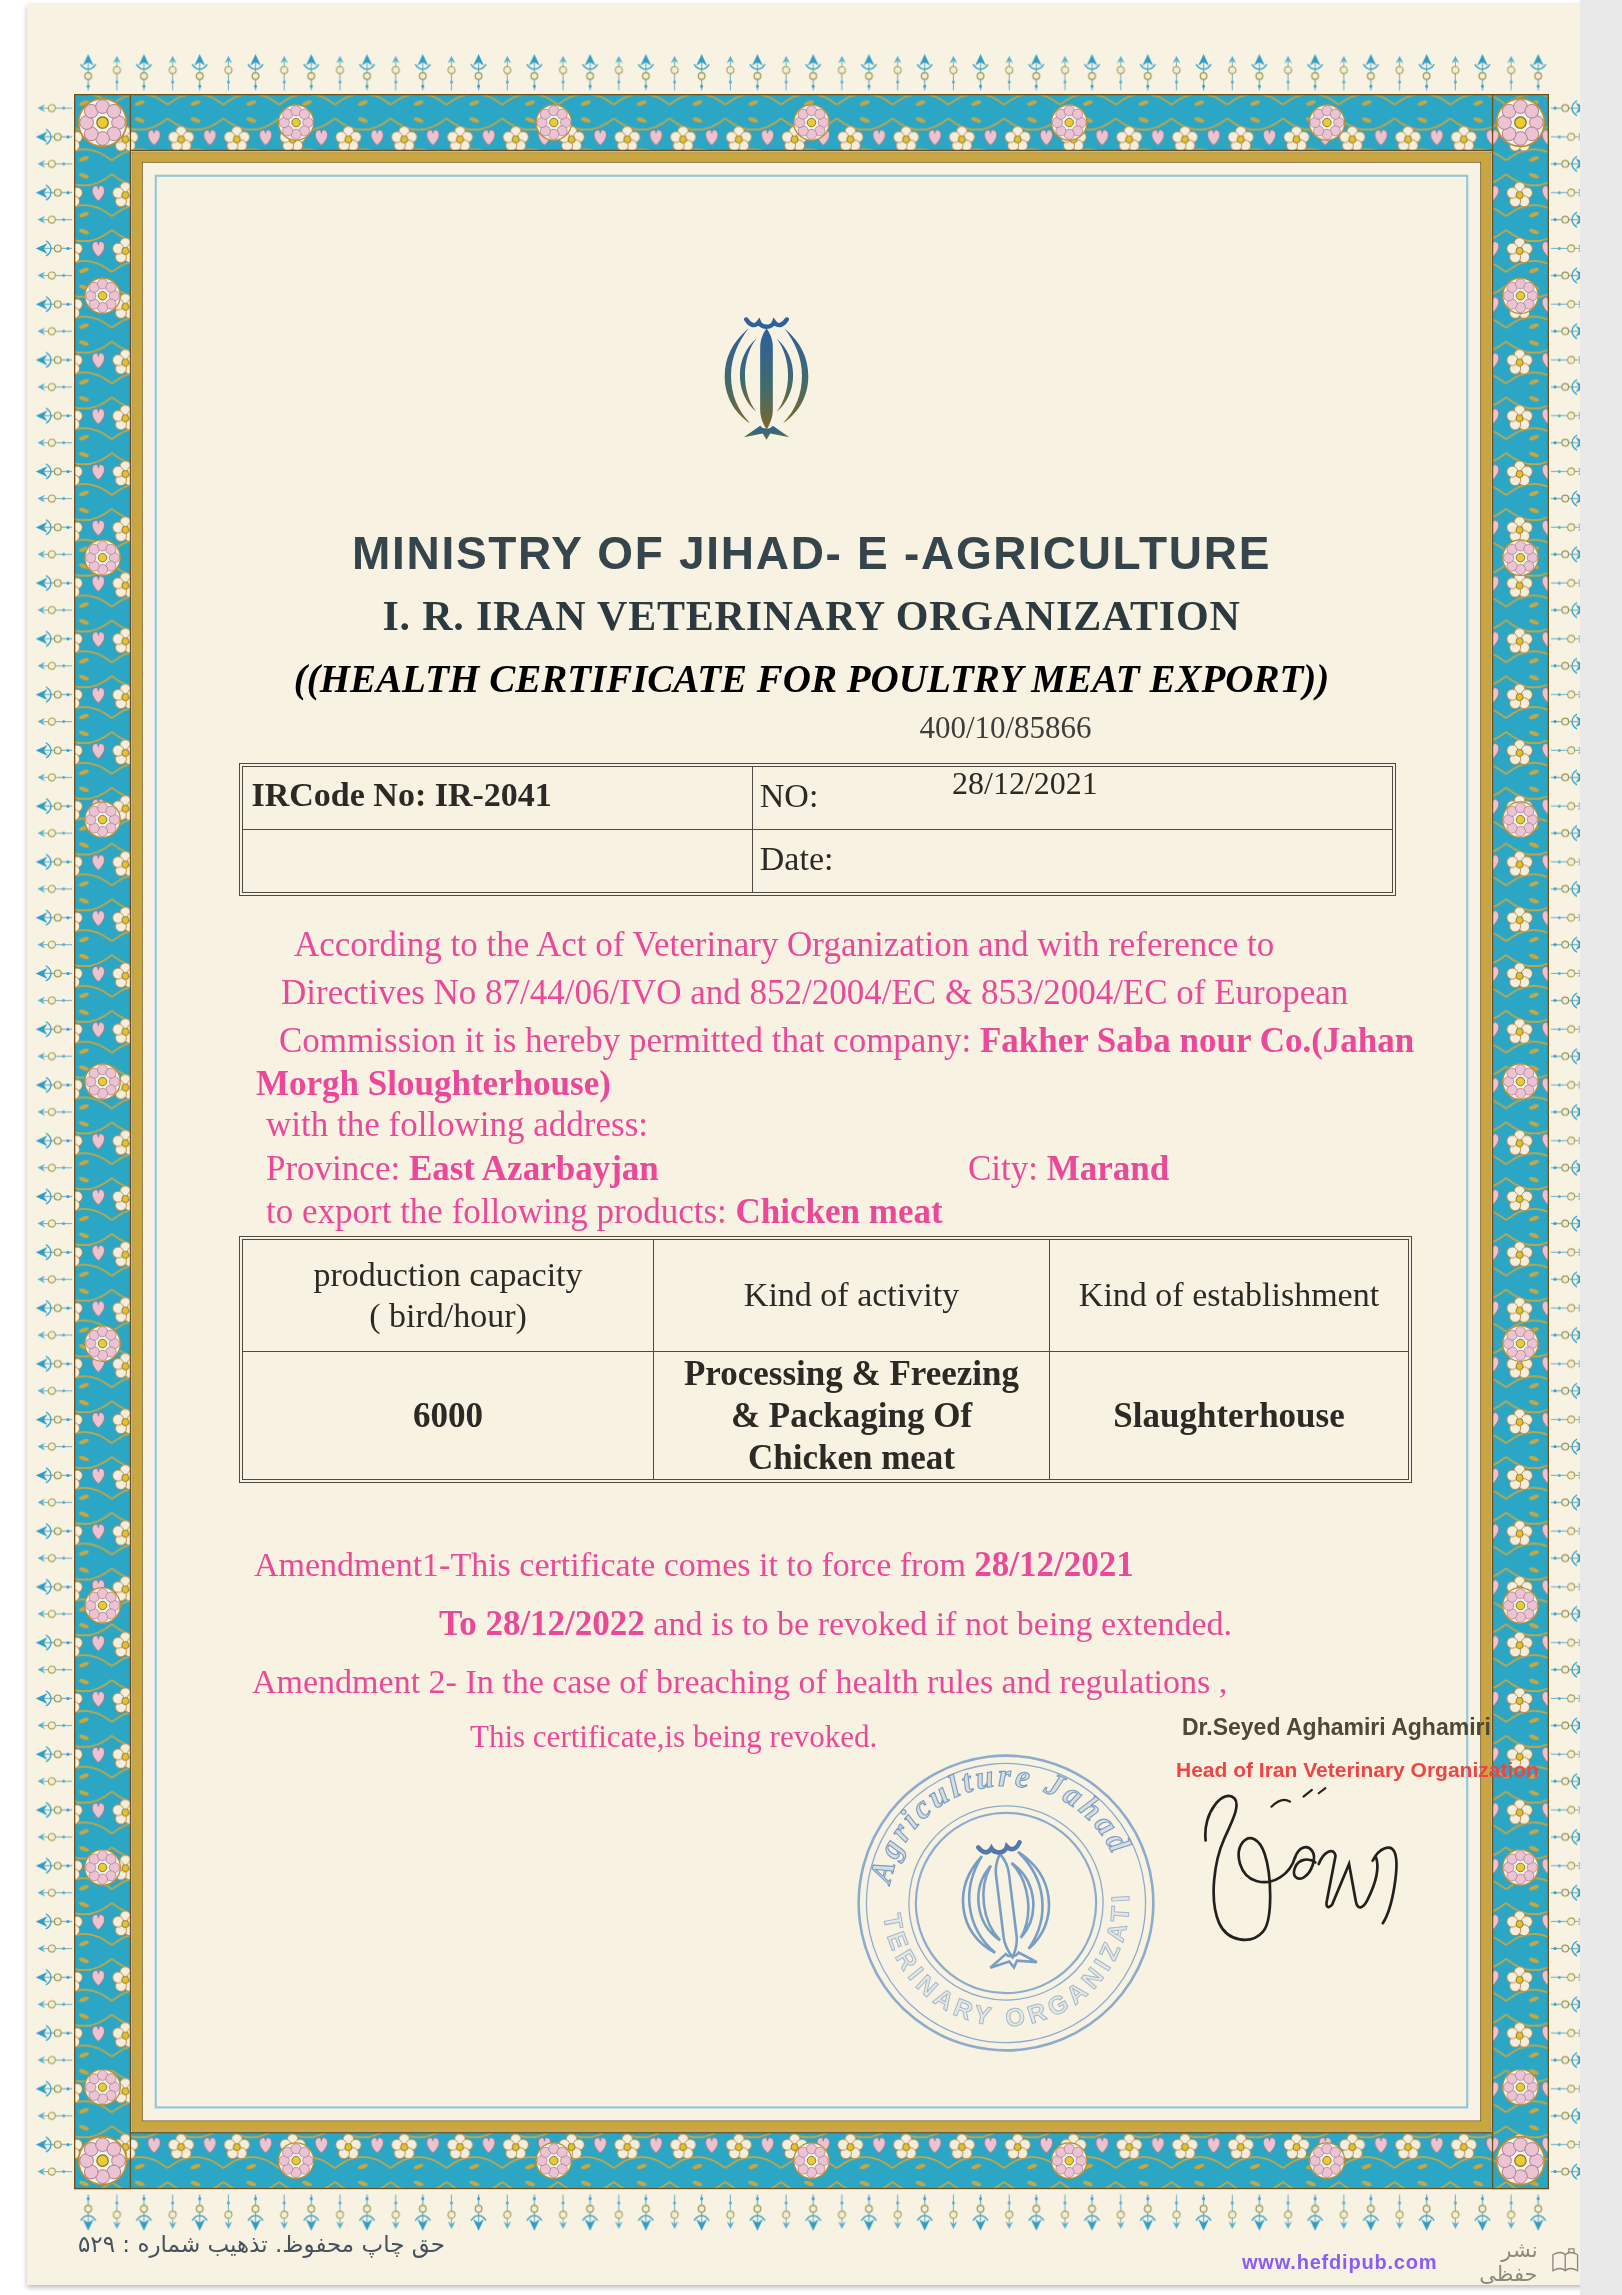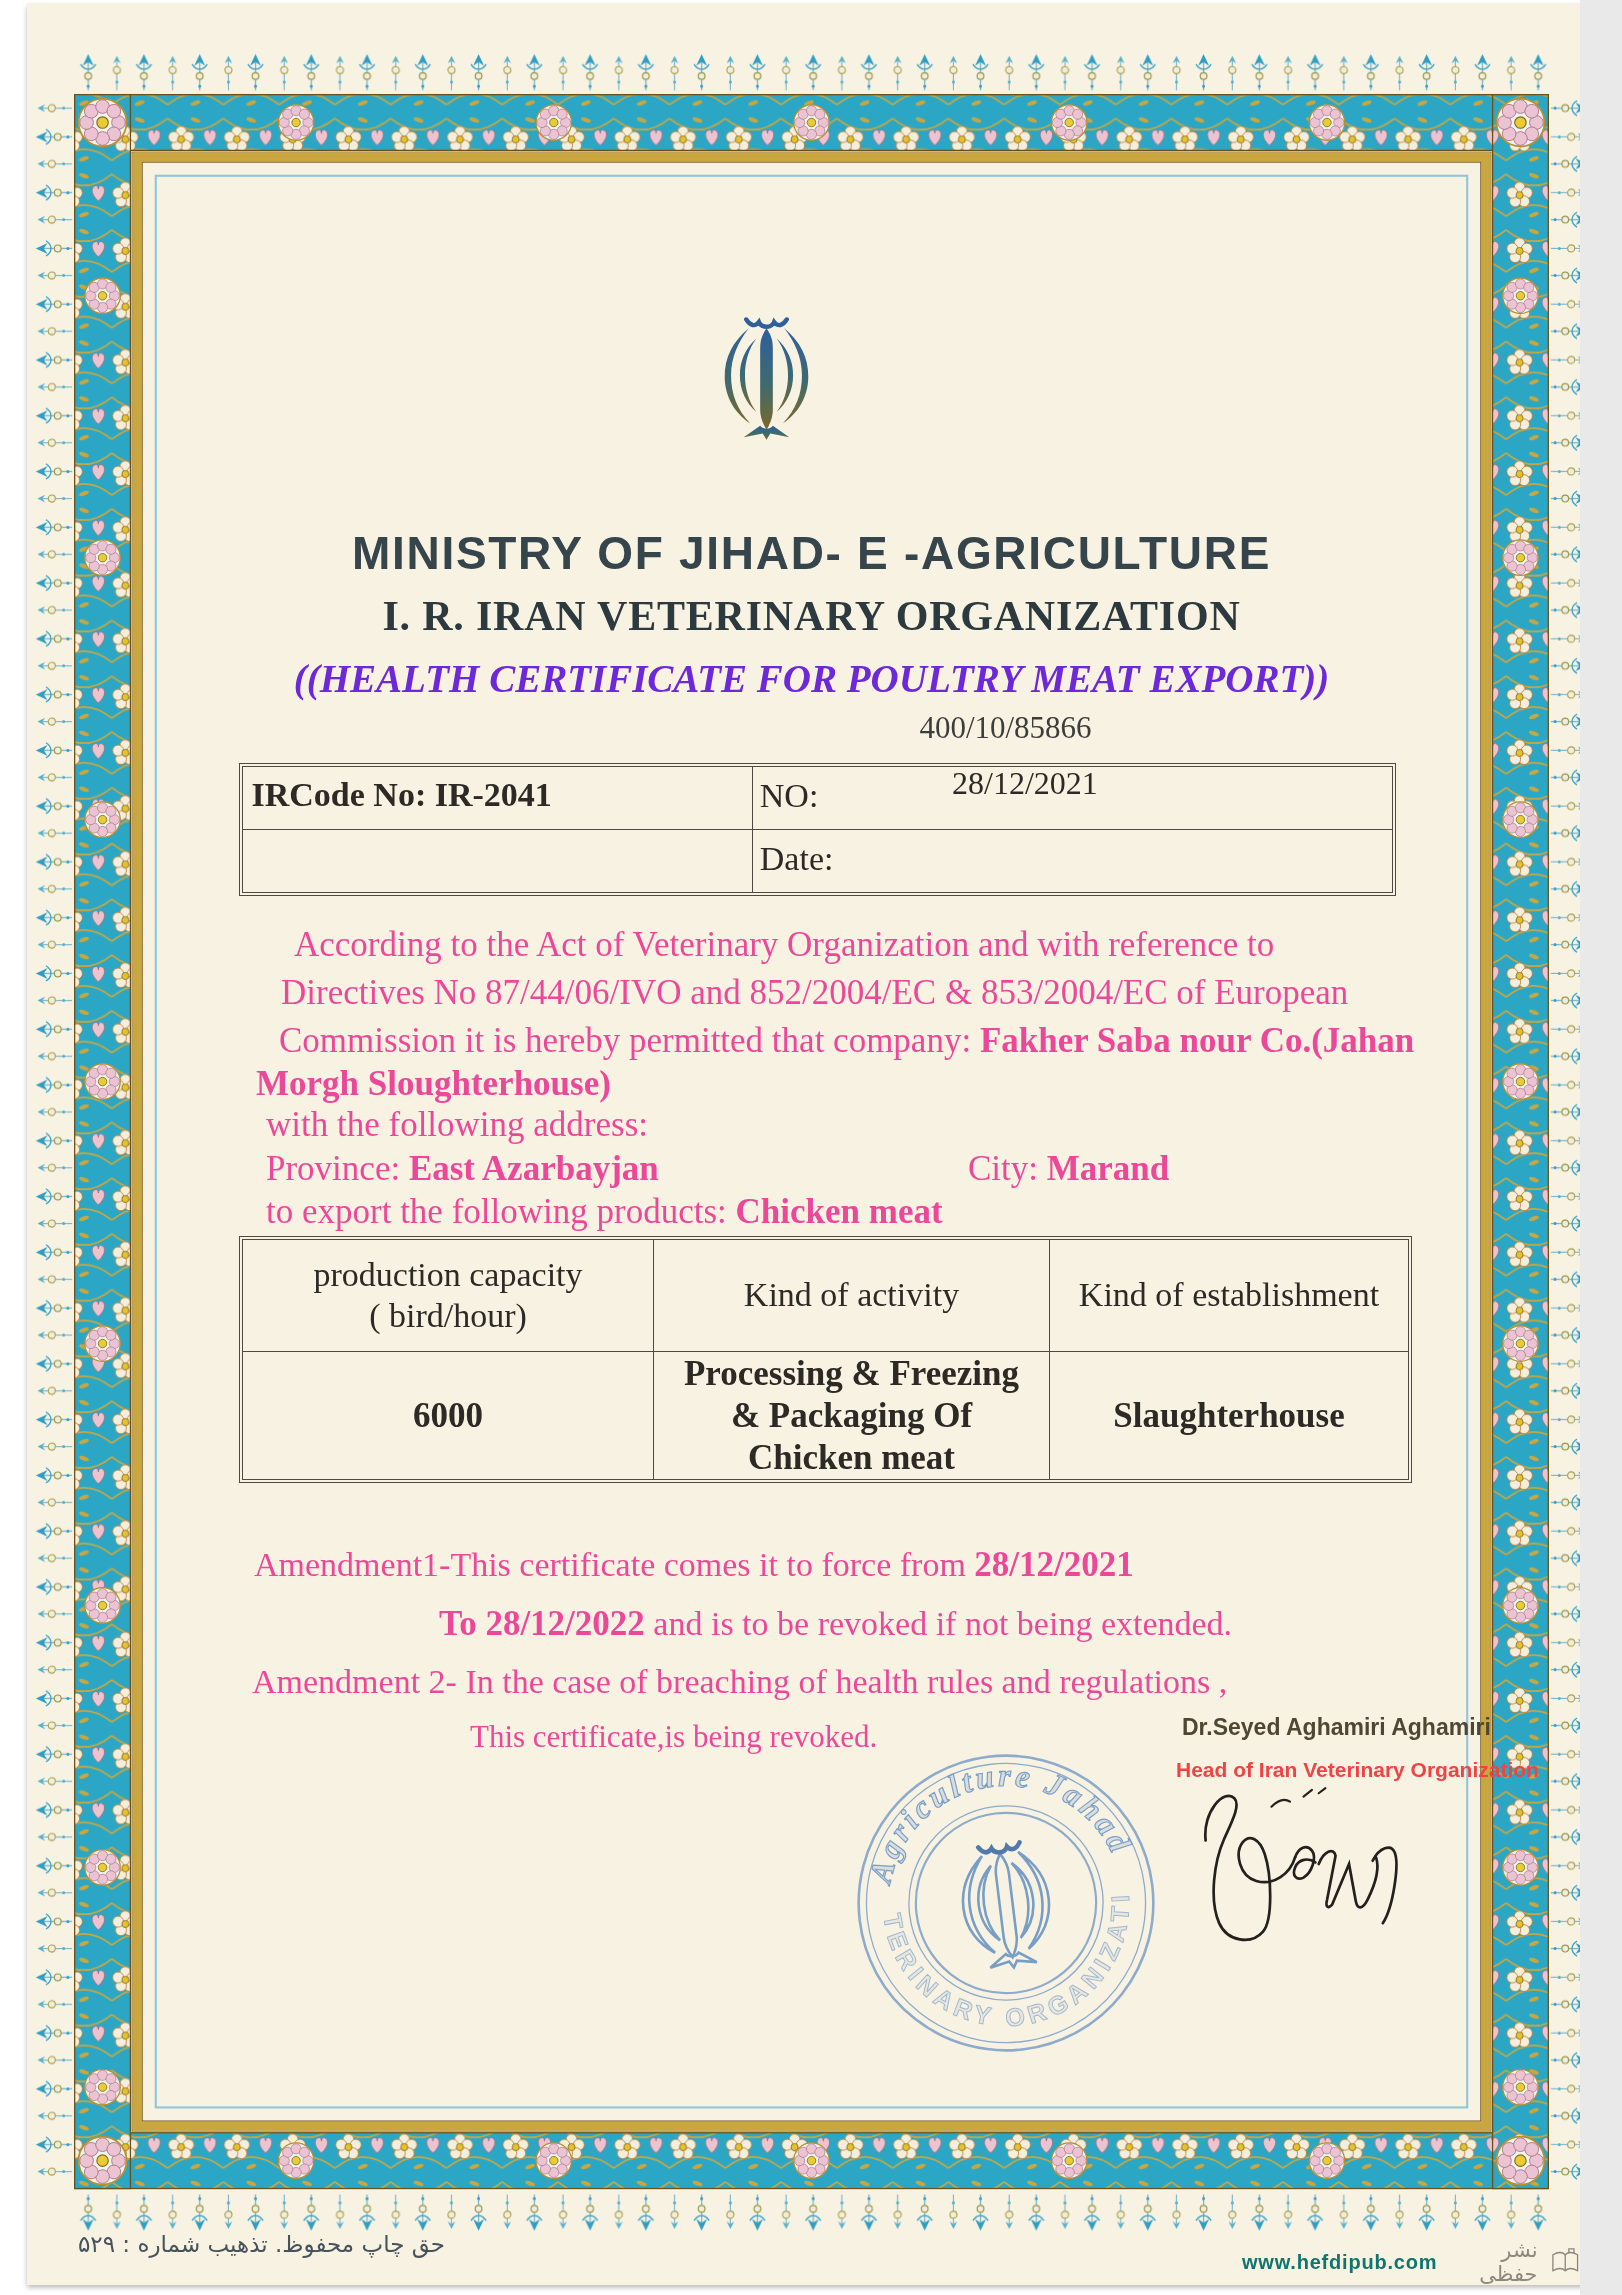--- a/index.html
+++ b/index.html
@@ -7,21 +7,21 @@
          font-family:"Liberation Serif",serif;color:#2d2a26;}
   .paper{position:absolute;left:27px;top:3.4px;width:1570px;height:2282px;background:#f8f2e3;
          box-shadow:0 2.5px 5px rgba(0,0,0,.28);}
   svg.borderlay{position:absolute;left:0;top:0;}
   .abs{position:absolute;}
   .center{left:0;width:1623px;text-align:center;}
   .fa{font-family:"DejaVu Sans",sans-serif;}
   .b{font-weight:bold;}
   .title-ministry{top:526px;font:bold 46px "Liberation Sans",sans-serif;letter-spacing:1.7px;color:#36454b;}
   .title-org{top:592px;font:bold 42px "Liberation Serif",serif;letter-spacing:0.8px;color:#2c3a40;}
-  .title-cert{top:656px;font:bold italic 39px "Liberation Serif",serif;color:#6d28d9;}
+  .title-cert{top:656px;font:bold italic 39px "Liberation Serif",serif;color:#000000;}
   .ref-num{left:811px;top:710px;width:389px;text-align:center;font-size:31px;color:#3d3d3b;}
   .bl{position:absolute;font-size:35px;white-space:nowrap;color:#ec4899;}
   .info-table{position:absolute;left:239px;top:763px;width:1149px;height:125px;
       border:4.2px double #4d4a43;display:grid;grid-template-columns:510px 1fr;grid-template-rows:63px 1fr;
       font-size:34px;}
   .it-cell{position:relative;}
   .it-cell.r1{border-bottom:1.7px solid #4d4a43;}
   .it-cell.c1{border-right:1.7px solid #4d4a43;}
   .ircode{position:absolute;left:8.5px;top:8.5px;font-weight:bold;}
   .no-label{position:absolute;left:6.8px;top:10px;}
@@ -31,21 +31,21 @@
       border:4.2px double #4d4a43;display:grid;grid-template-columns:411px 396px 1fr;grid-template-rows:112px 1fr;
       font-size:34px;text-align:center;}
   .ct-cell{display:flex;flex-direction:column;justify-content:center;line-height:1.2;}
   .ct-cell.r1{border-bottom:1.7px solid #4d4a43;}
   .ct-cell.c1,.ct-cell.c2{border-right:1.7px solid #4d4a43;}
   .ct-data{font-weight:bold;font-size:35px;}
   .sig-name{position:absolute;left:1182px;top:1714px;font:bold 23px "Liberation Sans",sans-serif;color:#4e4734;white-space:nowrap;}
   .sig-title{position:absolute;left:1176px;top:1758px;font:bold 21px "Liberation Sans",sans-serif;color:#ef4444;white-space:nowrap;}
   .footer-left{position:absolute;left:78px;top:2231px;font-size:23px;color:#46525c;direction:rtl;}
   .footer-right{position:absolute;left:1242px;top:2238px;display:flex;align-items:center;gap:12px;}
-  .footer-url{font:bold 20px "Liberation Sans",sans-serif;color:#0f766e;letter-spacing:0.8px;}
+  .footer-url{font:bold 20px "Liberation Sans",sans-serif;color:#8b5cf6;letter-spacing:0.8px;}
   .footer-pub{font-size:21px;color:#8f897d;direction:rtl;}
   .stampsvg{position:absolute;left:837px;top:1734px;opacity:.82;transform:rotate(-7deg);}
   .scrawl{position:absolute;left:1190px;top:1773px;}
   .emblemsvg{position:absolute;left:703px;top:303px;}
 </style>
 </head>
 <body>
 
 <div class="stage">
   <div class="paper"></div>

